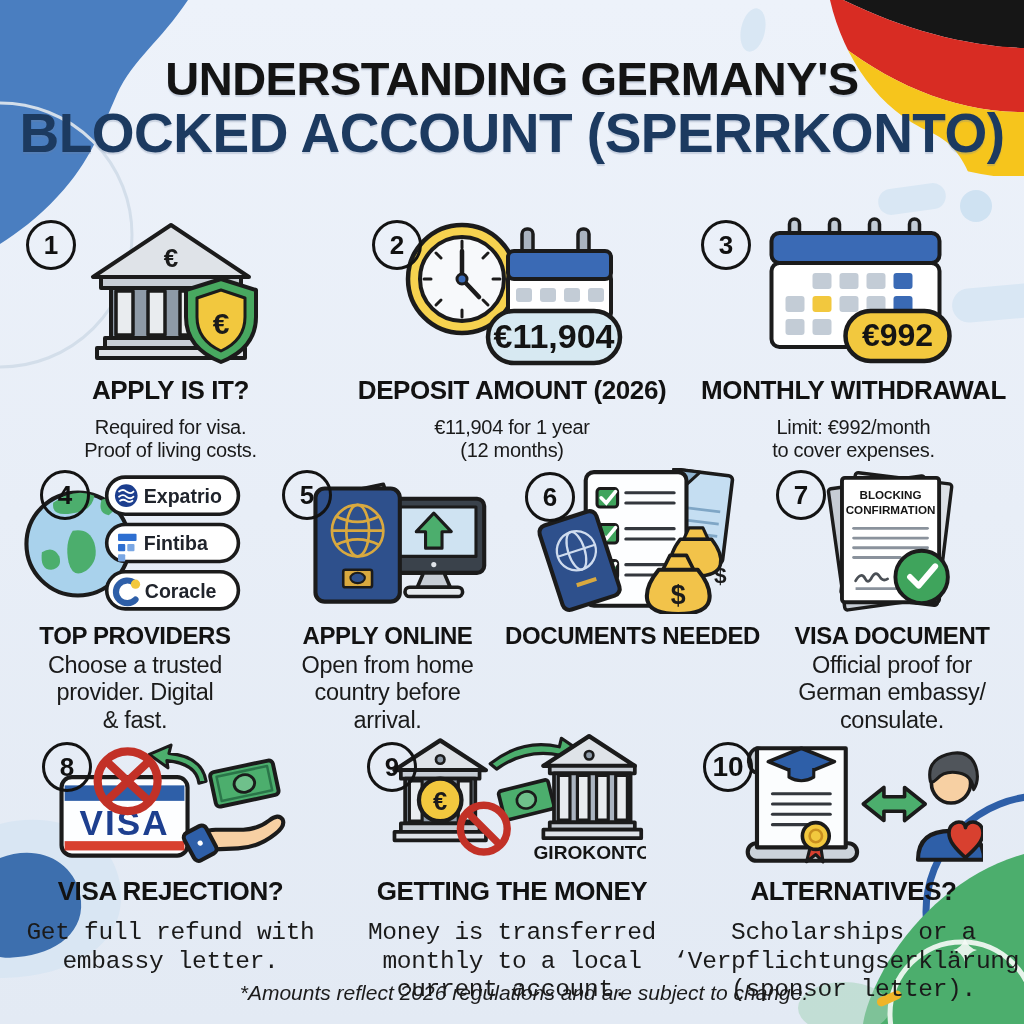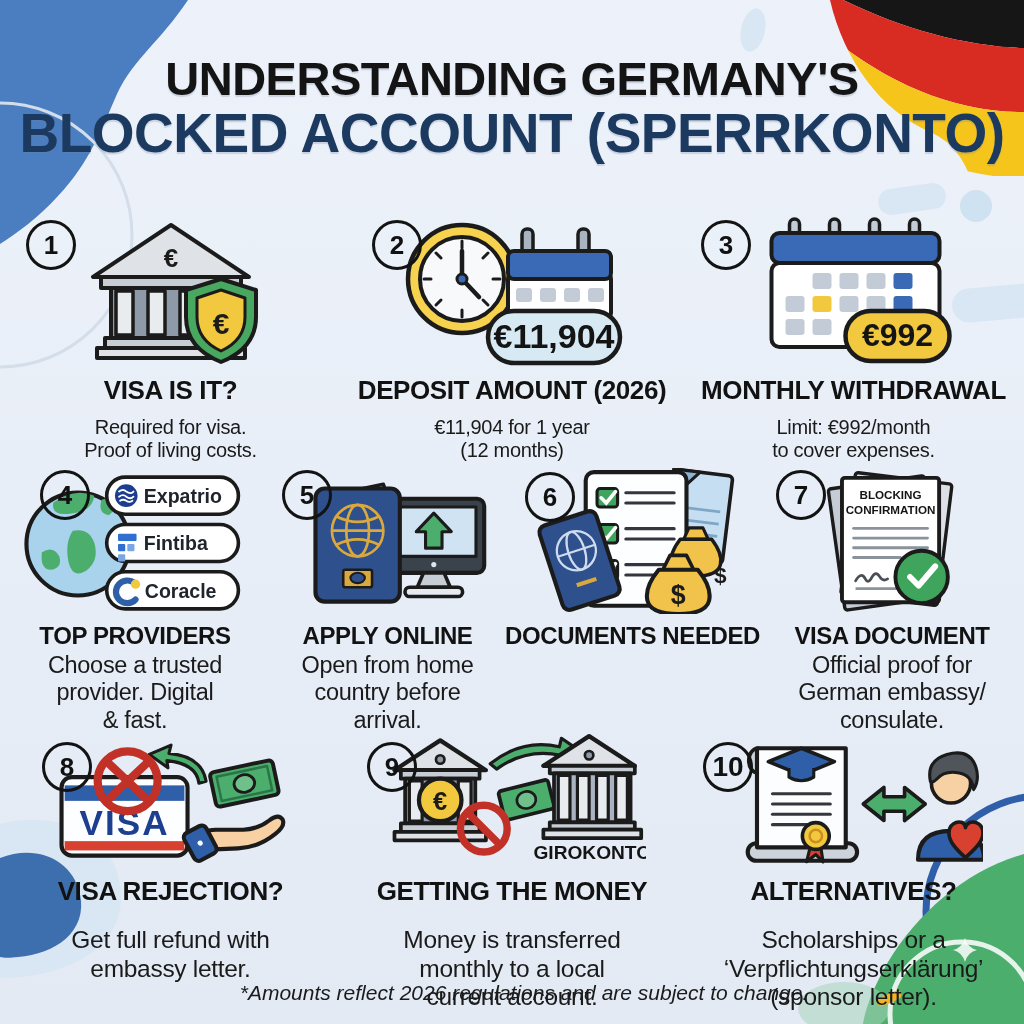--- a/index.html
+++ b/index.html
@@ -23,21 +23,21 @@
        font-size:26px;font-weight:bold;color:#111;display:flex;align-items:center;justify-content:center;background:transparent;}
   .c2 .num{left:31px;} .c3 .num{left:18px;}
   .c4 .num{left:40px;top:2px;} .c5 .num{left:12px;top:2px;} .c6 .num{left:20px;top:4px;} .c7 .num{left:16px;top:2px;}
   .c8 .num{left:42px;top:0;} .c9 .num{left:26px;top:0;} .c10 .num{left:20px;top:0;font-size:28px;}
   .art{display:flex;align-items:flex-end;justify-content:center;}
   .r1 .art{height:152px;} .r2 .art{height:146px;} .r3 .art{height:126px;}
   .heading{font-weight:bold;color:#121212;letter-spacing:-0.4px;}
   .desc{white-space:pre-line;color:#1a1a1a;letter-spacing:-0.3px;}
   .r1 .heading{font-size:26px;margin-top:9px;} .r1 .desc{font-size:20px;line-height:1.17;margin-top:10px;}
   .r2 .heading{font-size:24px;margin-top:8px;} .r2 .desc{font-size:23.5px;line-height:1.16;margin-top:2px;}
-  .r3 .heading{font-size:26px;margin-top:8px;} .r3 .desc{font-size:24.5px;line-height:1.17;margin-top:19px;}
+  .r3 .heading{font-size:26px;margin-top:8px;} .r3 .desc{font-size:24.5px;line-height:1.17;margin-top:12px;font-family:Liberation Mono, monospace;}
 
   .footer{position:absolute;top:981px;left:12px;width:1024px;text-align:center;font-style:italic;
           font-size:21px;font-weight:500;color:#1b1b1b;z-index:2;}
 </style>
 </head>
 <body>
 
 <div class="stage">
 
   <svg class="deco" style="left:0;top:0;" width="300" height="430" viewBox="0 0 300 430">
@@ -99,21 +99,21 @@
             </g>
             <rect x="34" y="119" width="132" height="10" fill="#c7cdd5"></rect>
             <rect x="26" y="129" width="148" height="10" fill="#dfe3e8"></rect>
             <path d="M150,60 l35,11 v27 q0,31 -35,45 q-35,-14 -35,-45 v-27 z" fill="#48a860"></path>
             <path d="M150,71 l24,8 v19 q0,23 -24,34 q-24,-11 -24,-34 v-19 z" fill="#f2c83e" stroke-width="3"></path>
           </g>
           <text x="100" y="48" text-anchor="middle" font-size="26" font-weight="bold" fill="#1b1b1b">€</text>
           <text x="150" y="115" text-anchor="middle" font-size="30" font-weight="bold" fill="#1b1b1b">€</text>
         </svg>
       </div>
-      <div class="heading">VISA IS IT?</div>
+      <div class="heading">APPLY IS IT?</div>
       <div class="desc">Required for visa.
 Proof of living costs.</div>
     </div>
 
     <div class="cell w3b c2">
       <div class="num">2</div>
       <div class="art">
         <svg width="225" height="155" viewBox="0 0 225 155">
           <g stroke="#1b1b1b" stroke-linejoin="round">
             <circle cx="62" cy="68" r="54" fill="#f6d24f" stroke-width="4.5"></circle>

